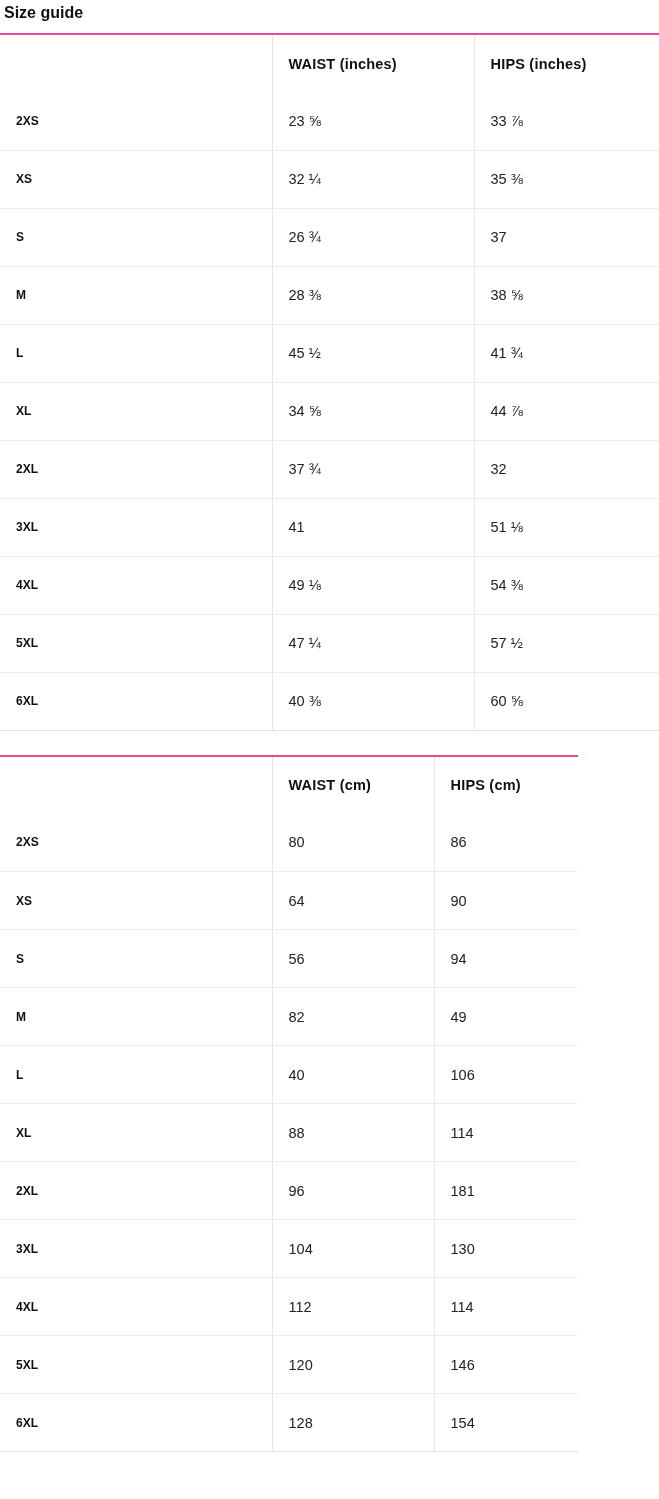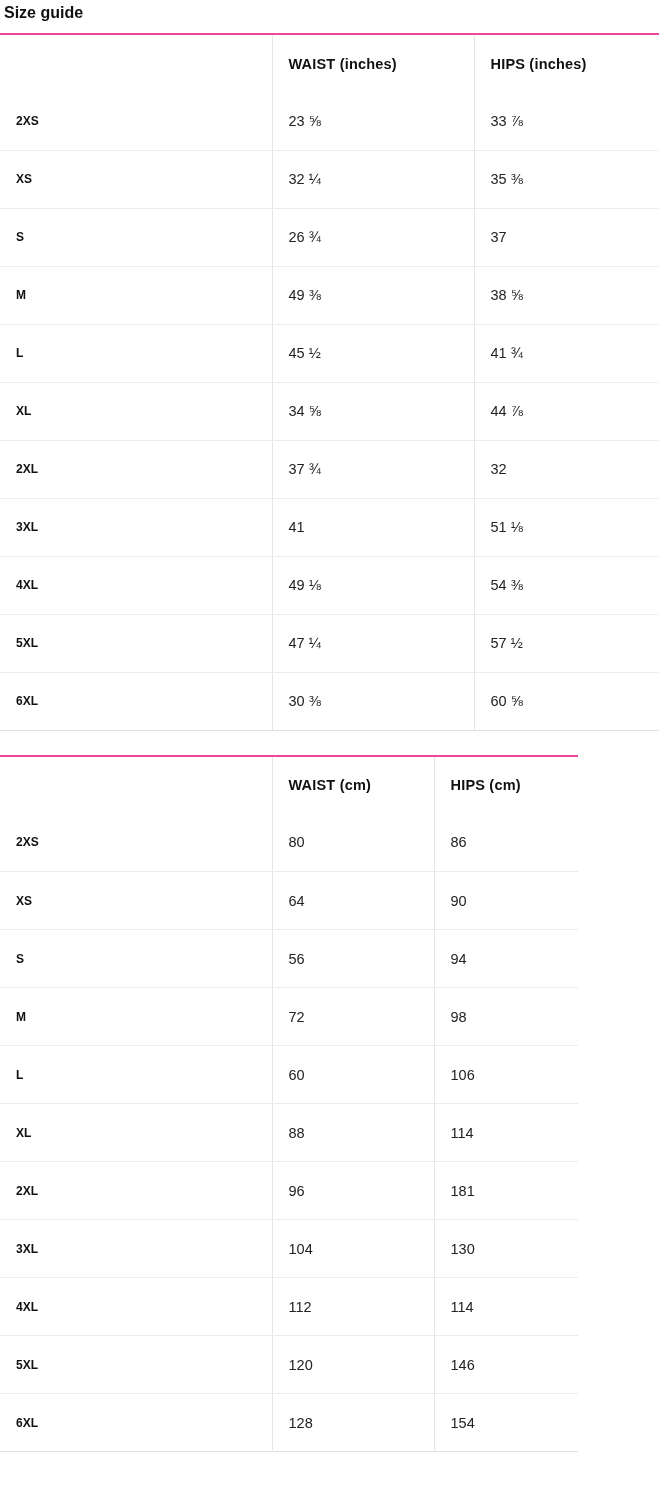--- a/index.html
+++ b/index.html
@@ -112,21 +112,21 @@
         <td>32 ¼</td>
         <td>35 ⅜</td>
       </tr>
       <tr>
         <th class="row-head">S</th>
         <td>26 ¾</td>
         <td>37</td>
       </tr>
       <tr>
         <th class="row-head">M</th>
-        <td>49 ⅜</td>
+        <td>28 ⅜</td>
         <td>38 ⅝</td>
       </tr>
       <tr>
         <th class="row-head">L</th>
         <td>45 ½</td>
         <td>41 ¾</td>
       </tr>
       <tr>
         <th class="row-head">XL</th>
         <td>34 ⅝</td>
@@ -147,21 +147,21 @@
         <td>49 ⅛</td>
         <td>54 ⅜</td>
       </tr>
       <tr>
         <th class="row-head">5XL</th>
         <td>47 ¼</td>
         <td>57 ½</td>
       </tr>
       <tr>
         <th class="row-head">6XL</th>
-        <td>30 ⅜</td>
+        <td>40 ⅜</td>
         <td>60 ⅝</td>
       </tr>
     </tbody>
   </table>
 
   <div class="table-gap"></div>
 
   <table class="size-table metric">
     <colgroup>
       <col class="c0">
@@ -186,26 +186,26 @@
         <td>64</td>
         <td>90</td>
       </tr>
       <tr>
         <th class="row-head">S</th>
         <td>56</td>
         <td>94</td>
       </tr>
       <tr>
         <th class="row-head">M</th>
-        <td>72</td>
-        <td>98</td>
+        <td>82</td>
+        <td>49</td>
       </tr>
       <tr>
         <th class="row-head">L</th>
-        <td>60</td>
+        <td>40</td>
         <td>106</td>
       </tr>
       <tr>
         <th class="row-head">XL</th>
         <td>88</td>
         <td>114</td>
       </tr>
       <tr>
         <th class="row-head">2XL</th>
         <td>96</td>

